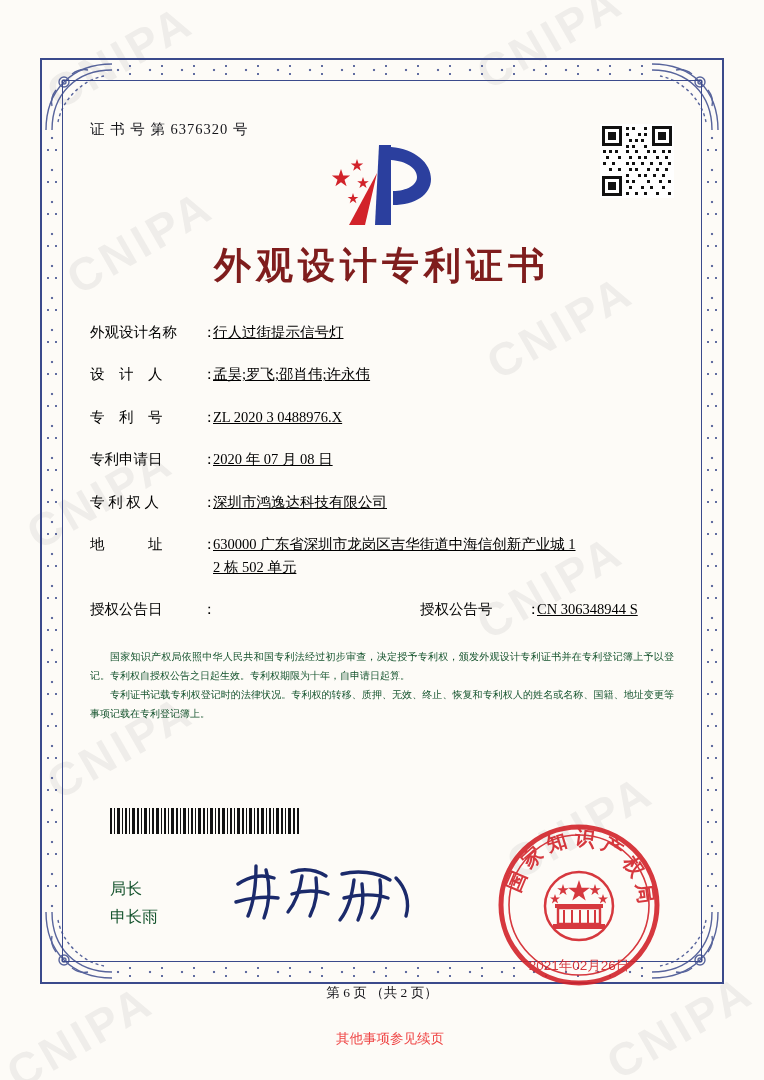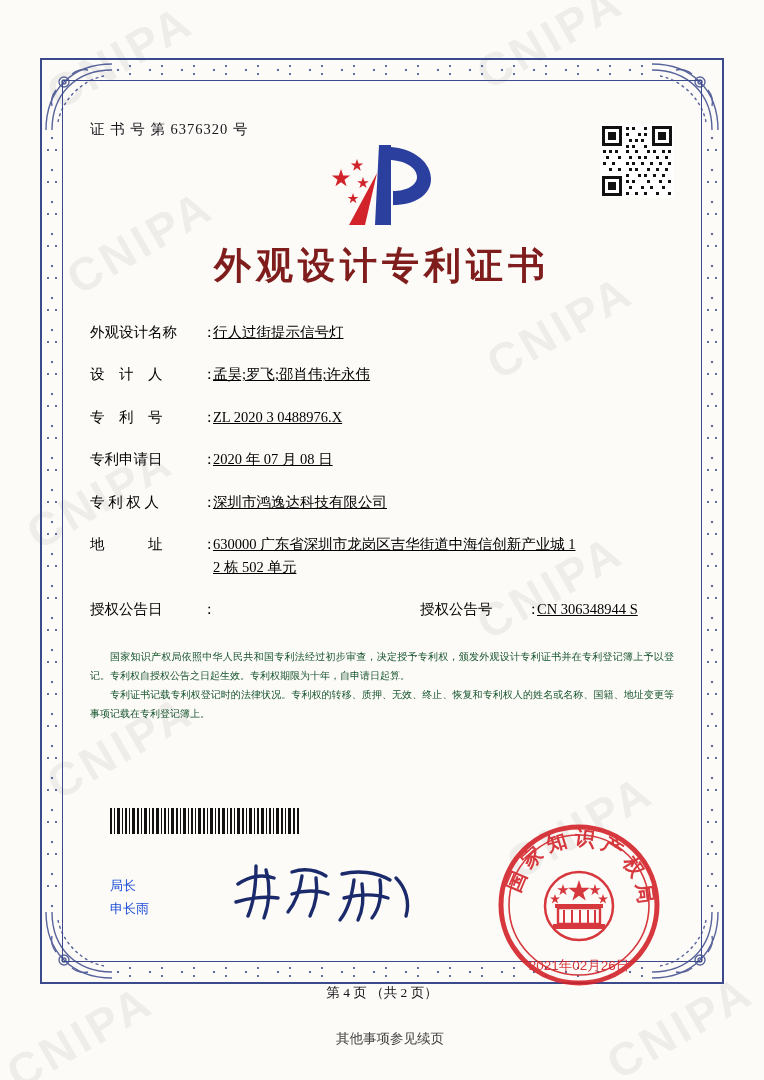--- a/index.html
+++ b/index.html
@@ -188,22 +188,22 @@
     z-index: 3;
   }
   .barcode svg { display:block; }
 
   
   .sig-block {
     position: absolute;
     left: 110px;
     top: 875px;
     z-index: 3;
-    font-size: 13px;
-    color: #1d4ed8;
+    font-size: 16px;
+    color: #14532d;
     line-height: 1.75;
   }
   .sig-hand {
     position: absolute;
     left: 230px;
     top: 858px;
     z-index: 3;
     width: 190px;
     height: 70px;
     color: #1b2a6b;
@@ -229,21 +229,21 @@
     font-size: 13.5px;
     color: #15151a;
     z-index: 3;
   }
   .footnote {
     position: absolute;
     left: 16px; right: 0;
     top: 1030px;
     text-align: center;
     font-size: 13.5px;
-    color: #404040;
+    color: #ef4444;
     z-index: 3;
     font-family: Liberation Mono, monospace;
   }
 </style>
 </head>
 <body>
 
 <div class="watermarks" id="wm-layer">
     <div class="wm" style="left: 40px; top: 30px; font-size: 46px;">CNIPA</div>
     <div class="wm" style="left: 470px; top: 10px; font-size: 46px;">CNIPA</div>
@@ -579,16 +579,16 @@
           <path id="sealArc" d="M 85 85 m -60 0 a 60 60 0 1 1 120 0" transform="rotate(0 85 85)"></path>
         </defs>
         <text font-family="'DejaVu Serif','Liberation Serif',serif" font-size="20" font-weight="bold" fill="#d2232a" letter-spacing="6">
           <textPath href="#sealArc" startOffset="6%">国家知识产权局</textPath>
         </text>
         <text x="85" y="150" text-anchor="middle" font-family="'Liberation Sans',sans-serif" font-size="13.5" fill="#d2232a">2021年02月26日</text>
       </g>
     </svg>
   </div>
 
-  <div class="page-num">第 4 页 （共 2 页）</div>
+  <div class="page-num">第 6 页 （共 2 页）</div>
   <div class="footnote">其他事项参见续页</div>
 
 </div>
 
 </body></html>

